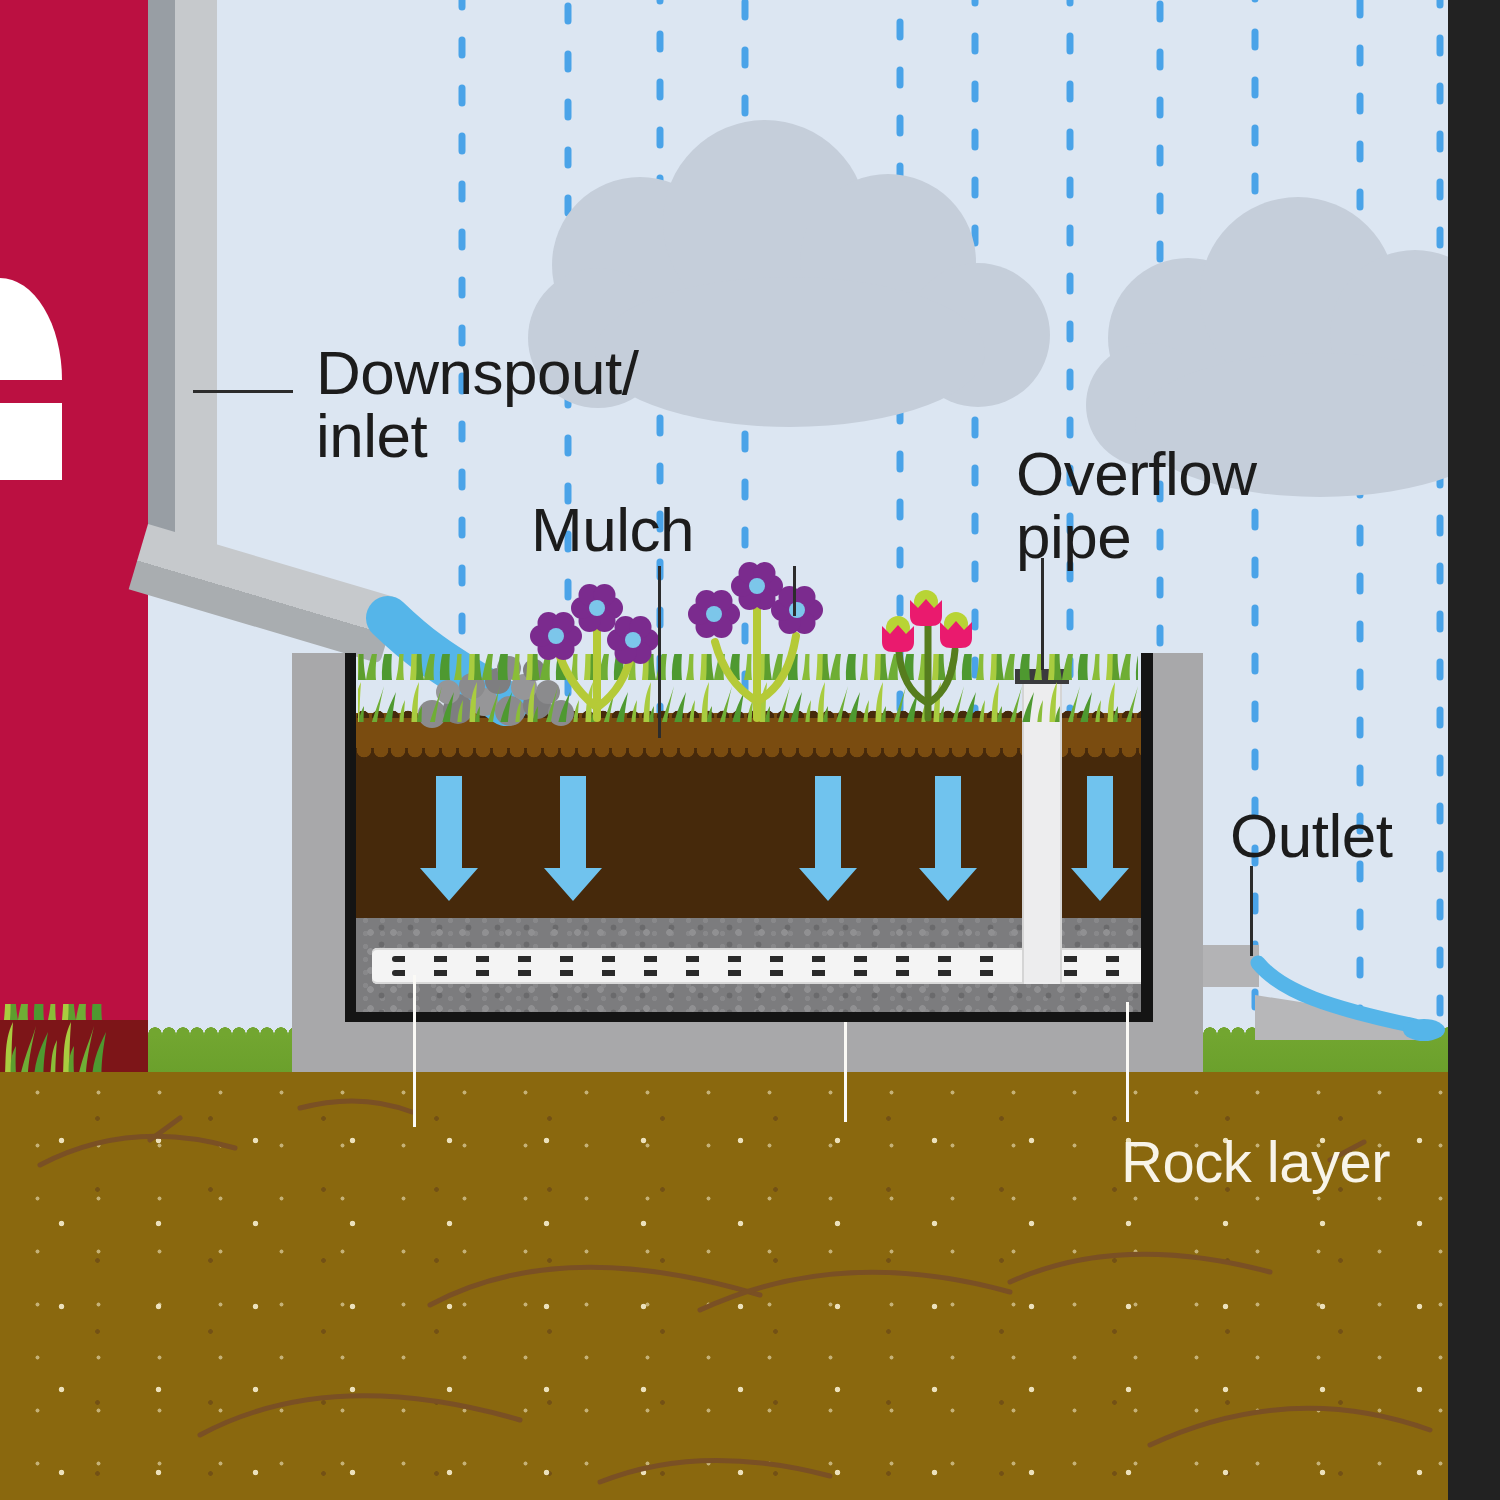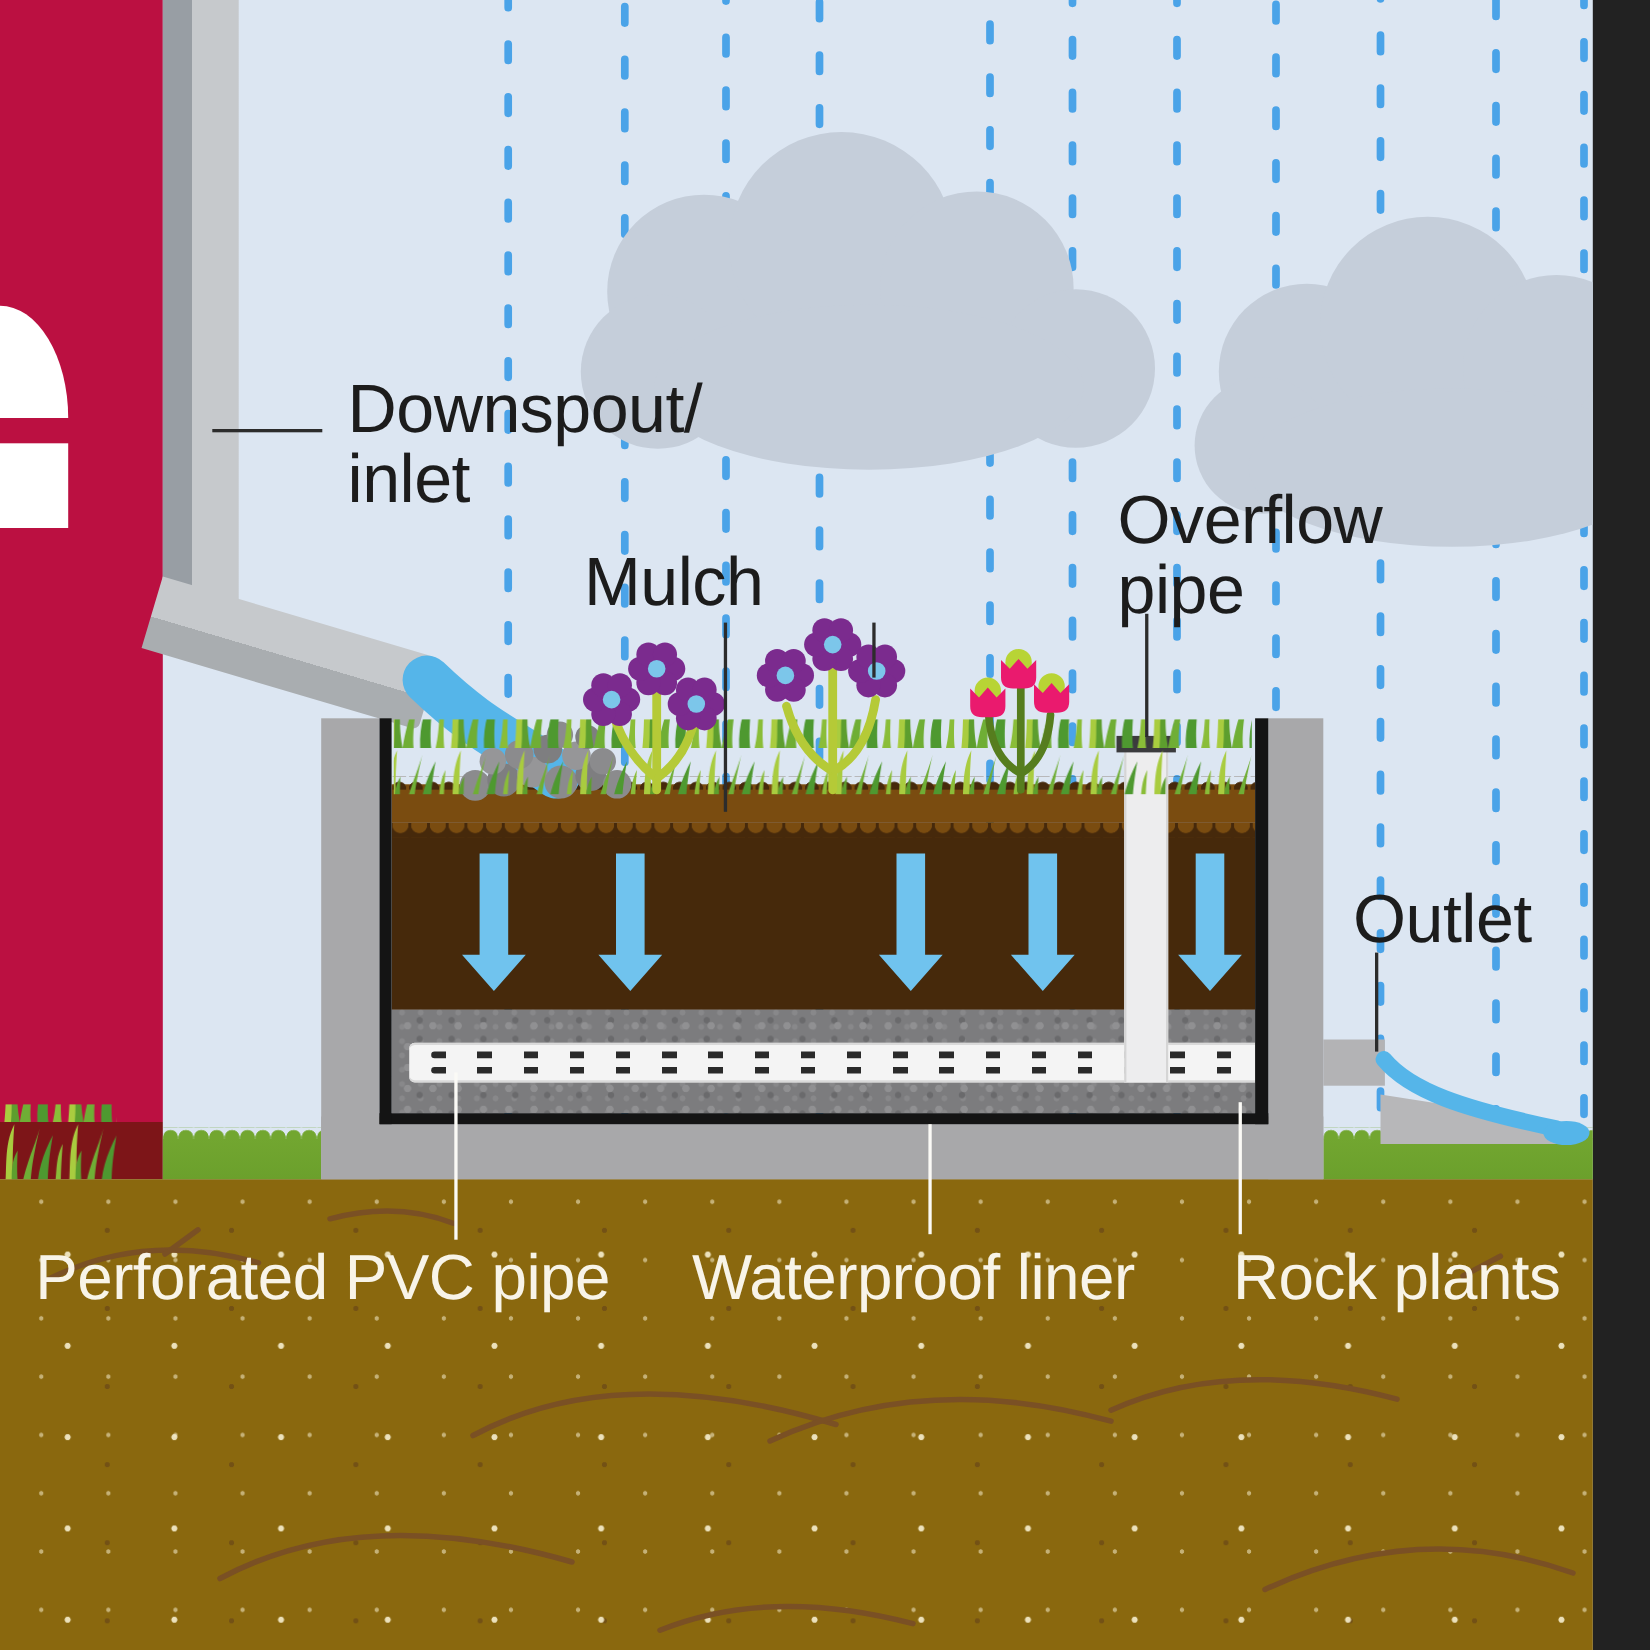--- a/index.html
+++ b/index.html
@@ -255,17 +255,15 @@
   <div class="leader-light" style="left:413px;top:975px;width:3px;height:152px;"></div>
   <div class="leader-light" style="left:844px;top:1022px;width:3px;height:100px;"></div>
   <div class="leader-light" style="left:1126px;top:1002px;width:3px;height:120px;"></div>
 
   <div class="lbl" style="left:316px;top:341px;">Downspout/
 inlet</div>
   <div class="lbl" style="left:531px;top:498px;">Mulch</div>
   <div class="lbl" style="left:1230px;top:804px;">Outlet</div>
   <div class="lbl" style="left:1016px;top:442px;">Overflow
 pipe</div>
-  <div class="lbl lbl-light" style="left:32px;top:1130px;">Perforated PVC pipe</div>
-  <div class="lbl lbl-light" style="left:629px;top:1130px;">Waterproof liner</div>
-  <div class="lbl lbl-light" style="left:1121px;top:1130px;">Rock plants</div>
+  <div class="lbl lbl-light" style="left:1121px;top:1130px;">Rock layer</div>
 
 </div>
 
 </body></html>

